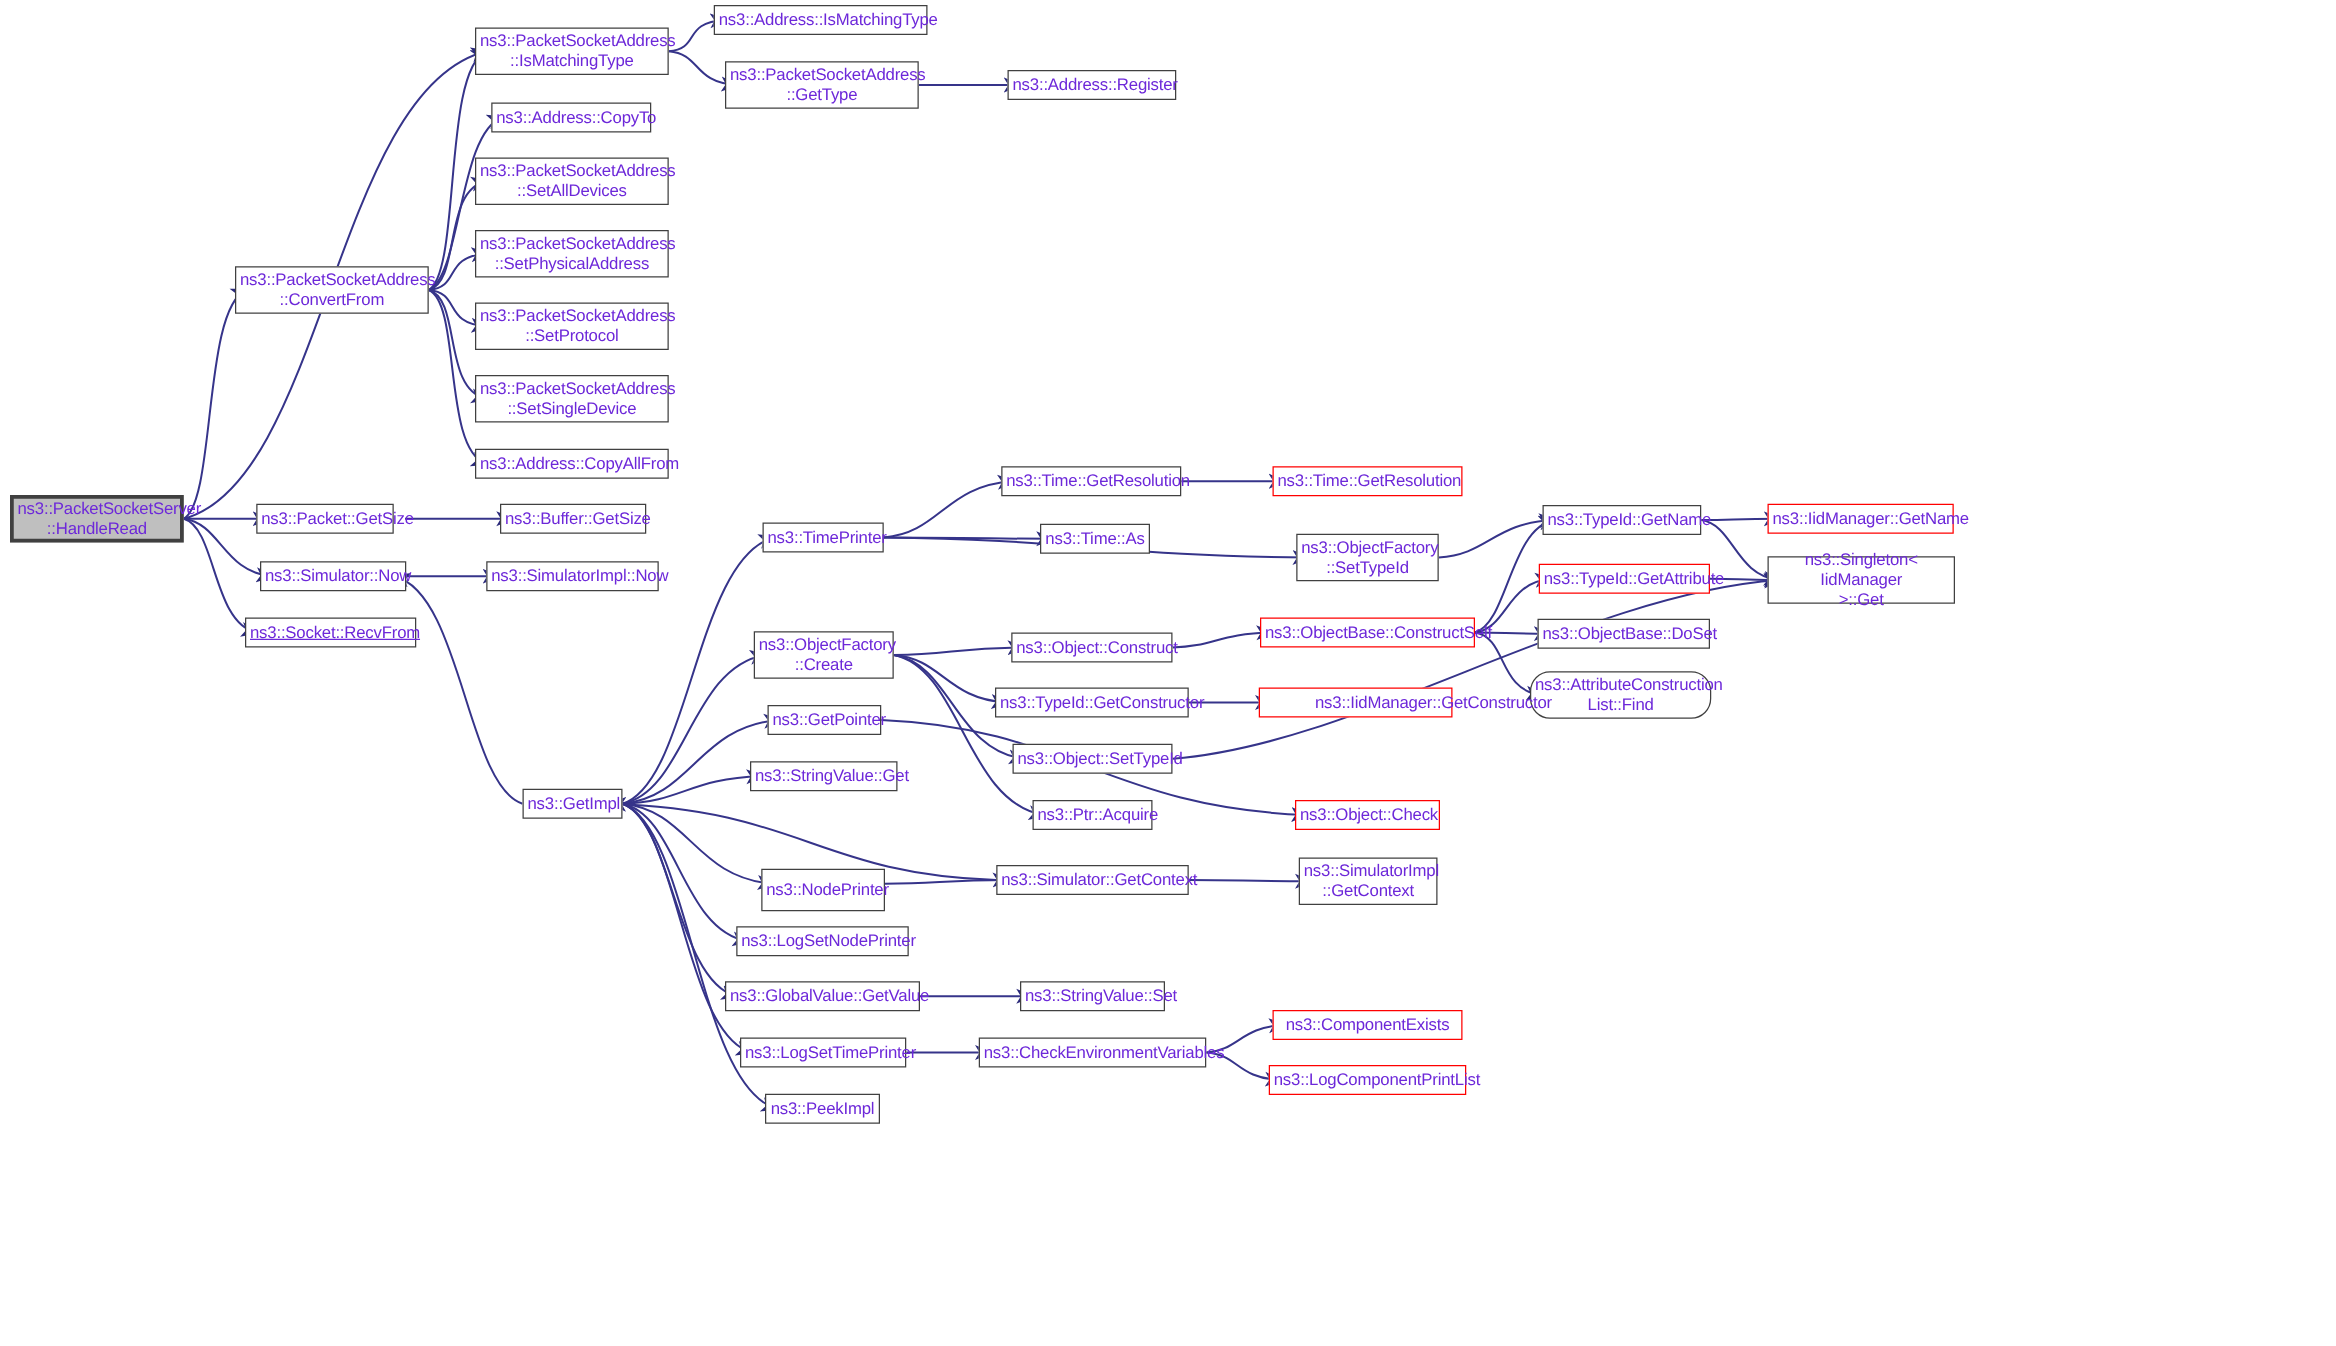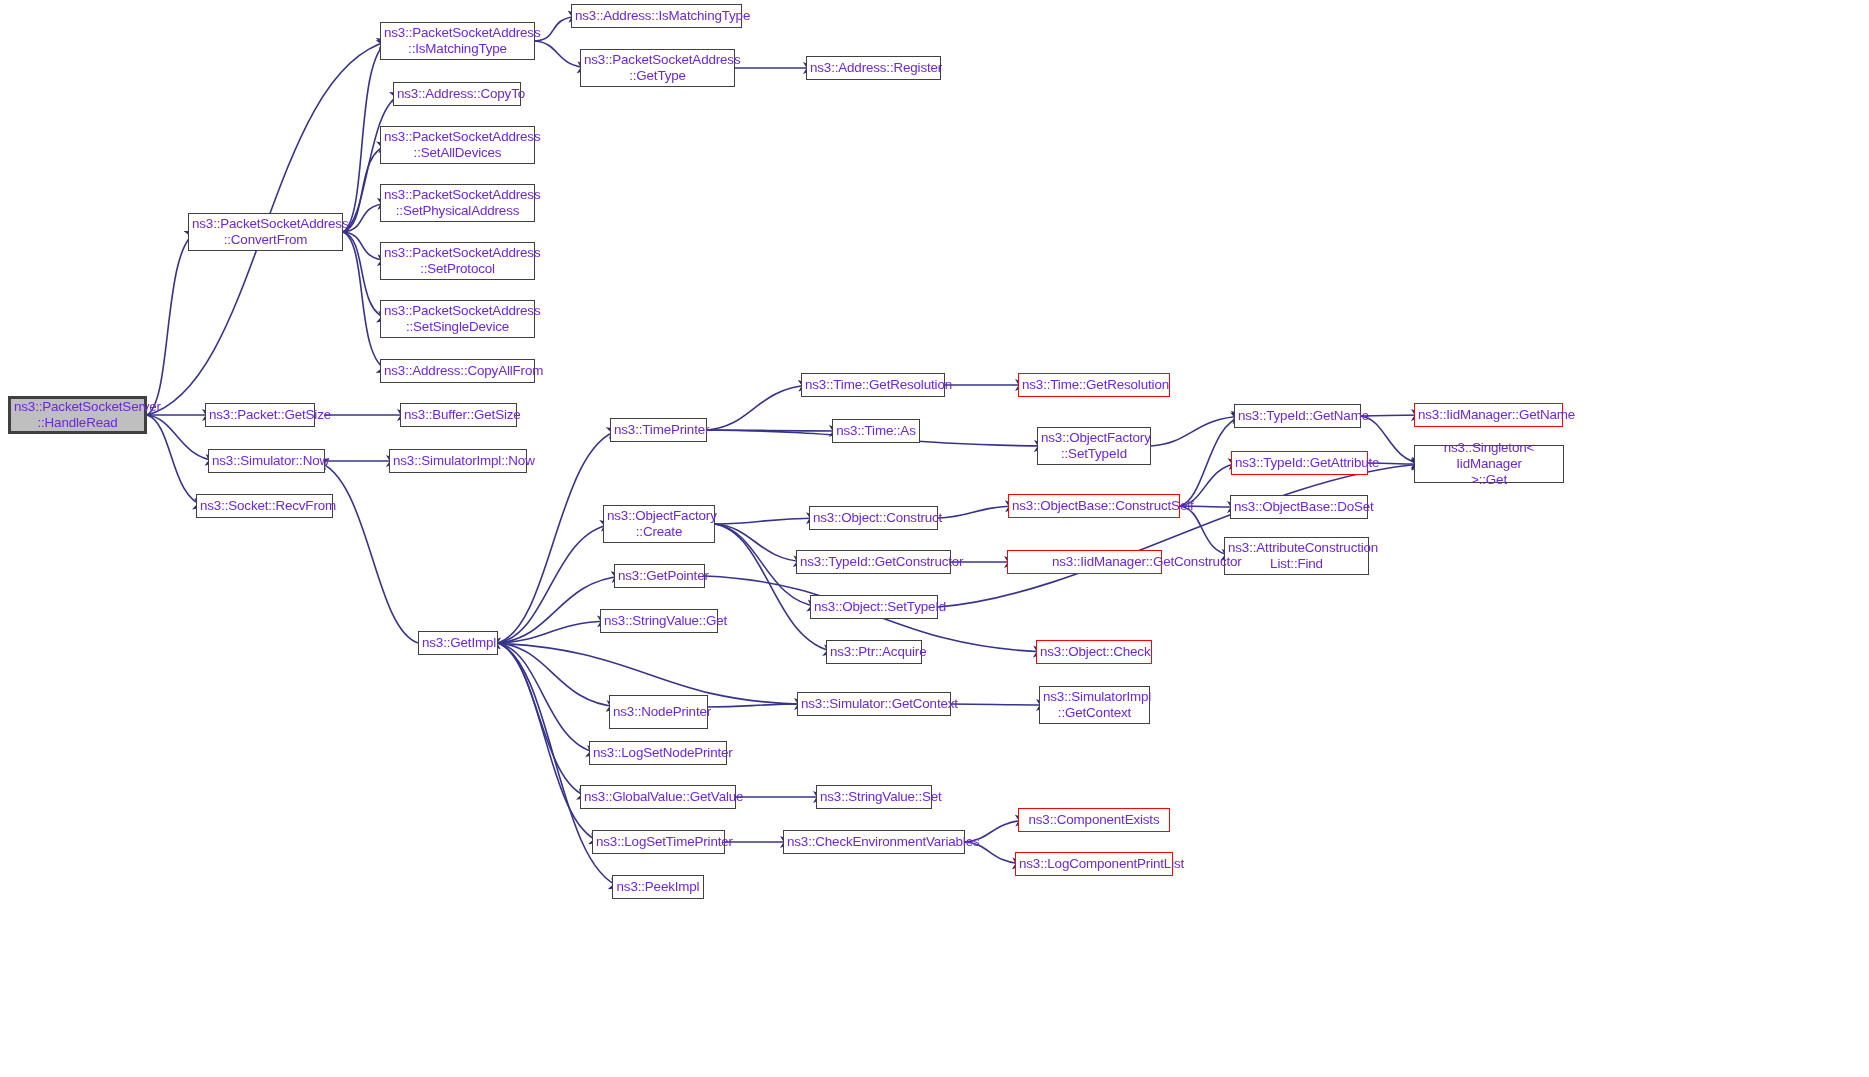--- a/index.html
+++ b/index.html
@@ -138,38 +138,38 @@
 ::SetProtocol</span></div>
       <div class="node" style="left: 380px; top: 300px; width: 155px; height: 38px;"><span class="node-label">ns3::PacketSocketAddress
 ::SetSingleDevice</span></div>
       <div class="node" style="left: 380px; top: 359px; width: 155px; height: 24px;"><span class="node-label">ns3::Address::CopyAllFrom</span></div>
       <div class="node" style="left: 188px; top: 213px; width: 155px; height: 38px;"><span class="node-label">ns3::PacketSocketAddress
 ::ConvertFrom</span></div>
       <div class="node" style="left: 205px; top: 403px; width: 110px; height: 24px;"><span class="node-label">ns3::Packet::GetSize</span></div>
       <div class="node" style="left: 400px; top: 403px; width: 117px; height: 24px;"><span class="node-label">ns3::Buffer::GetSize</span></div>
       <div class="node" style="left: 208px; top: 449px; width: 117px; height: 24px;"><span class="node-label">ns3::Simulator::Now</span></div>
       <div class="node" style="left: 389px; top: 449px; width: 138px; height: 24px;"><span class="node-label">ns3::SimulatorImpl::Now</span></div>
-      <div class="node" style="left: 196px; top: 494px; width: 137px; height: 24px;"><span class="node-label">ns3::Socket::RecvFrom</span></div>
+      <div class="node" style="left: 196px; top: 494px; width: 137px; height: 24px; text-decoration: underline;"><span class="node-label">ns3::Socket::RecvFrom</span></div>
       <div class="node" style="left: 610px; top: 418px; width: 97px; height: 24px;"><span class="node-label">ns3::TimePrinter</span></div>
       <div class="node" style="left: 801px; top: 373px; width: 144px; height: 24px;"><span class="node-label">ns3::Time::GetResolution</span></div>
       <div class="node red" style="left: 1018px; top: 373px; width: 152px; height: 24px;"><span class="node-label">ns3::Time::GetResolution</span></div>
       <div class="node" style="left: 832px; top: 419px; width: 88px; height: 24px;"><span class="node-label">ns3::Time::As</span></div>
       <div class="node" style="left: 1037px; top: 427px; width: 114px; height: 38px;"><span class="node-label">ns3::ObjectFactory
 ::SetTypeId</span></div>
       <div class="node" style="left: 1234px; top: 404px; width: 127px; height: 24px;"><span class="node-label">ns3::TypeId::GetName</span></div>
       <div class="node red" style="left: 1414px; top: 403px; width: 149px; height: 24px;"><span class="node-label">ns3::IidManager::GetName</span></div>
       <div class="node red" style="left: 1231px; top: 451px; width: 137px; height: 24px;"><span class="node-label">ns3::TypeId::GetAttribute</span></div>
       <div class="node" style="left: 1414px; top: 445px; width: 150px; height: 38px;"><span class="node-label">ns3::Singleton&lt; IidManager
 &gt;::Get</span></div>
       <div class="node" style="left: 603px; top: 505px; width: 112px; height: 38px;"><span class="node-label">ns3::ObjectFactory
 ::Create</span></div>
       <div class="node" style="left: 809px; top: 506px; width: 129px; height: 24px;"><span class="node-label">ns3::Object::Construct</span></div>
       <div class="node red" style="left: 1008px; top: 494px; width: 172px; height: 24px;"><span class="node-label">ns3::ObjectBase::ConstructSelf</span></div>
       <div class="node" style="left: 1230px; top: 495px; width: 138px; height: 24px;"><span class="node-label">ns3::ObjectBase::DoSet</span></div>
-      <div class="node" style="left: 1224px; top: 537px; width: 145px; height: 38px;"><span class="node-label">ns3::AttributeConstruction
+      <div class="node" style="left: 1224px; top: 537px; width: 145px; height: 38px; border-radius: 16px;"><span class="node-label">ns3::AttributeConstruction
 List::Find</span></div>
       <div class="node" style="left: 796px; top: 550px; width: 155px; height: 24px;"><span class="node-label">ns3::TypeId::GetConstructor</span></div>
       <div class="node red" style="left: 1007px; top: 550px; width: 155px; height: 24px; padding-left: 44px;"><span class="node-label">ns3::IidManager::GetConstructor</span></div>
       <div class="node" style="left: 614px; top: 564px; width: 91px; height: 24px;"><span class="node-label">ns3::GetPointer</span></div>
       <div class="node" style="left: 810px; top: 595px; width: 128px; height: 24px;"><span class="node-label">ns3::Object::SetTypeId</span></div>
       <div class="node" style="left: 600px; top: 609px; width: 118px; height: 24px;"><span class="node-label">ns3::StringValue::Get</span></div>
       <div class="node" style="left: 826px; top: 640px; width: 96px; height: 24px;"><span class="node-label">ns3::Ptr::Acquire</span></div>
       <div class="node red" style="left: 1036px; top: 640px; width: 116px; height: 24px;"><span class="node-label">ns3::Object::Check</span></div>
       <div class="node" style="left: 418px; top: 631px; width: 80px; height: 24px;"><span class="node-label">ns3::GetImpl</span></div>
       <div class="node" style="left: 609px; top: 695px; width: 99px; height: 34px;"><span class="node-label">ns3::NodePrinter</span></div>

